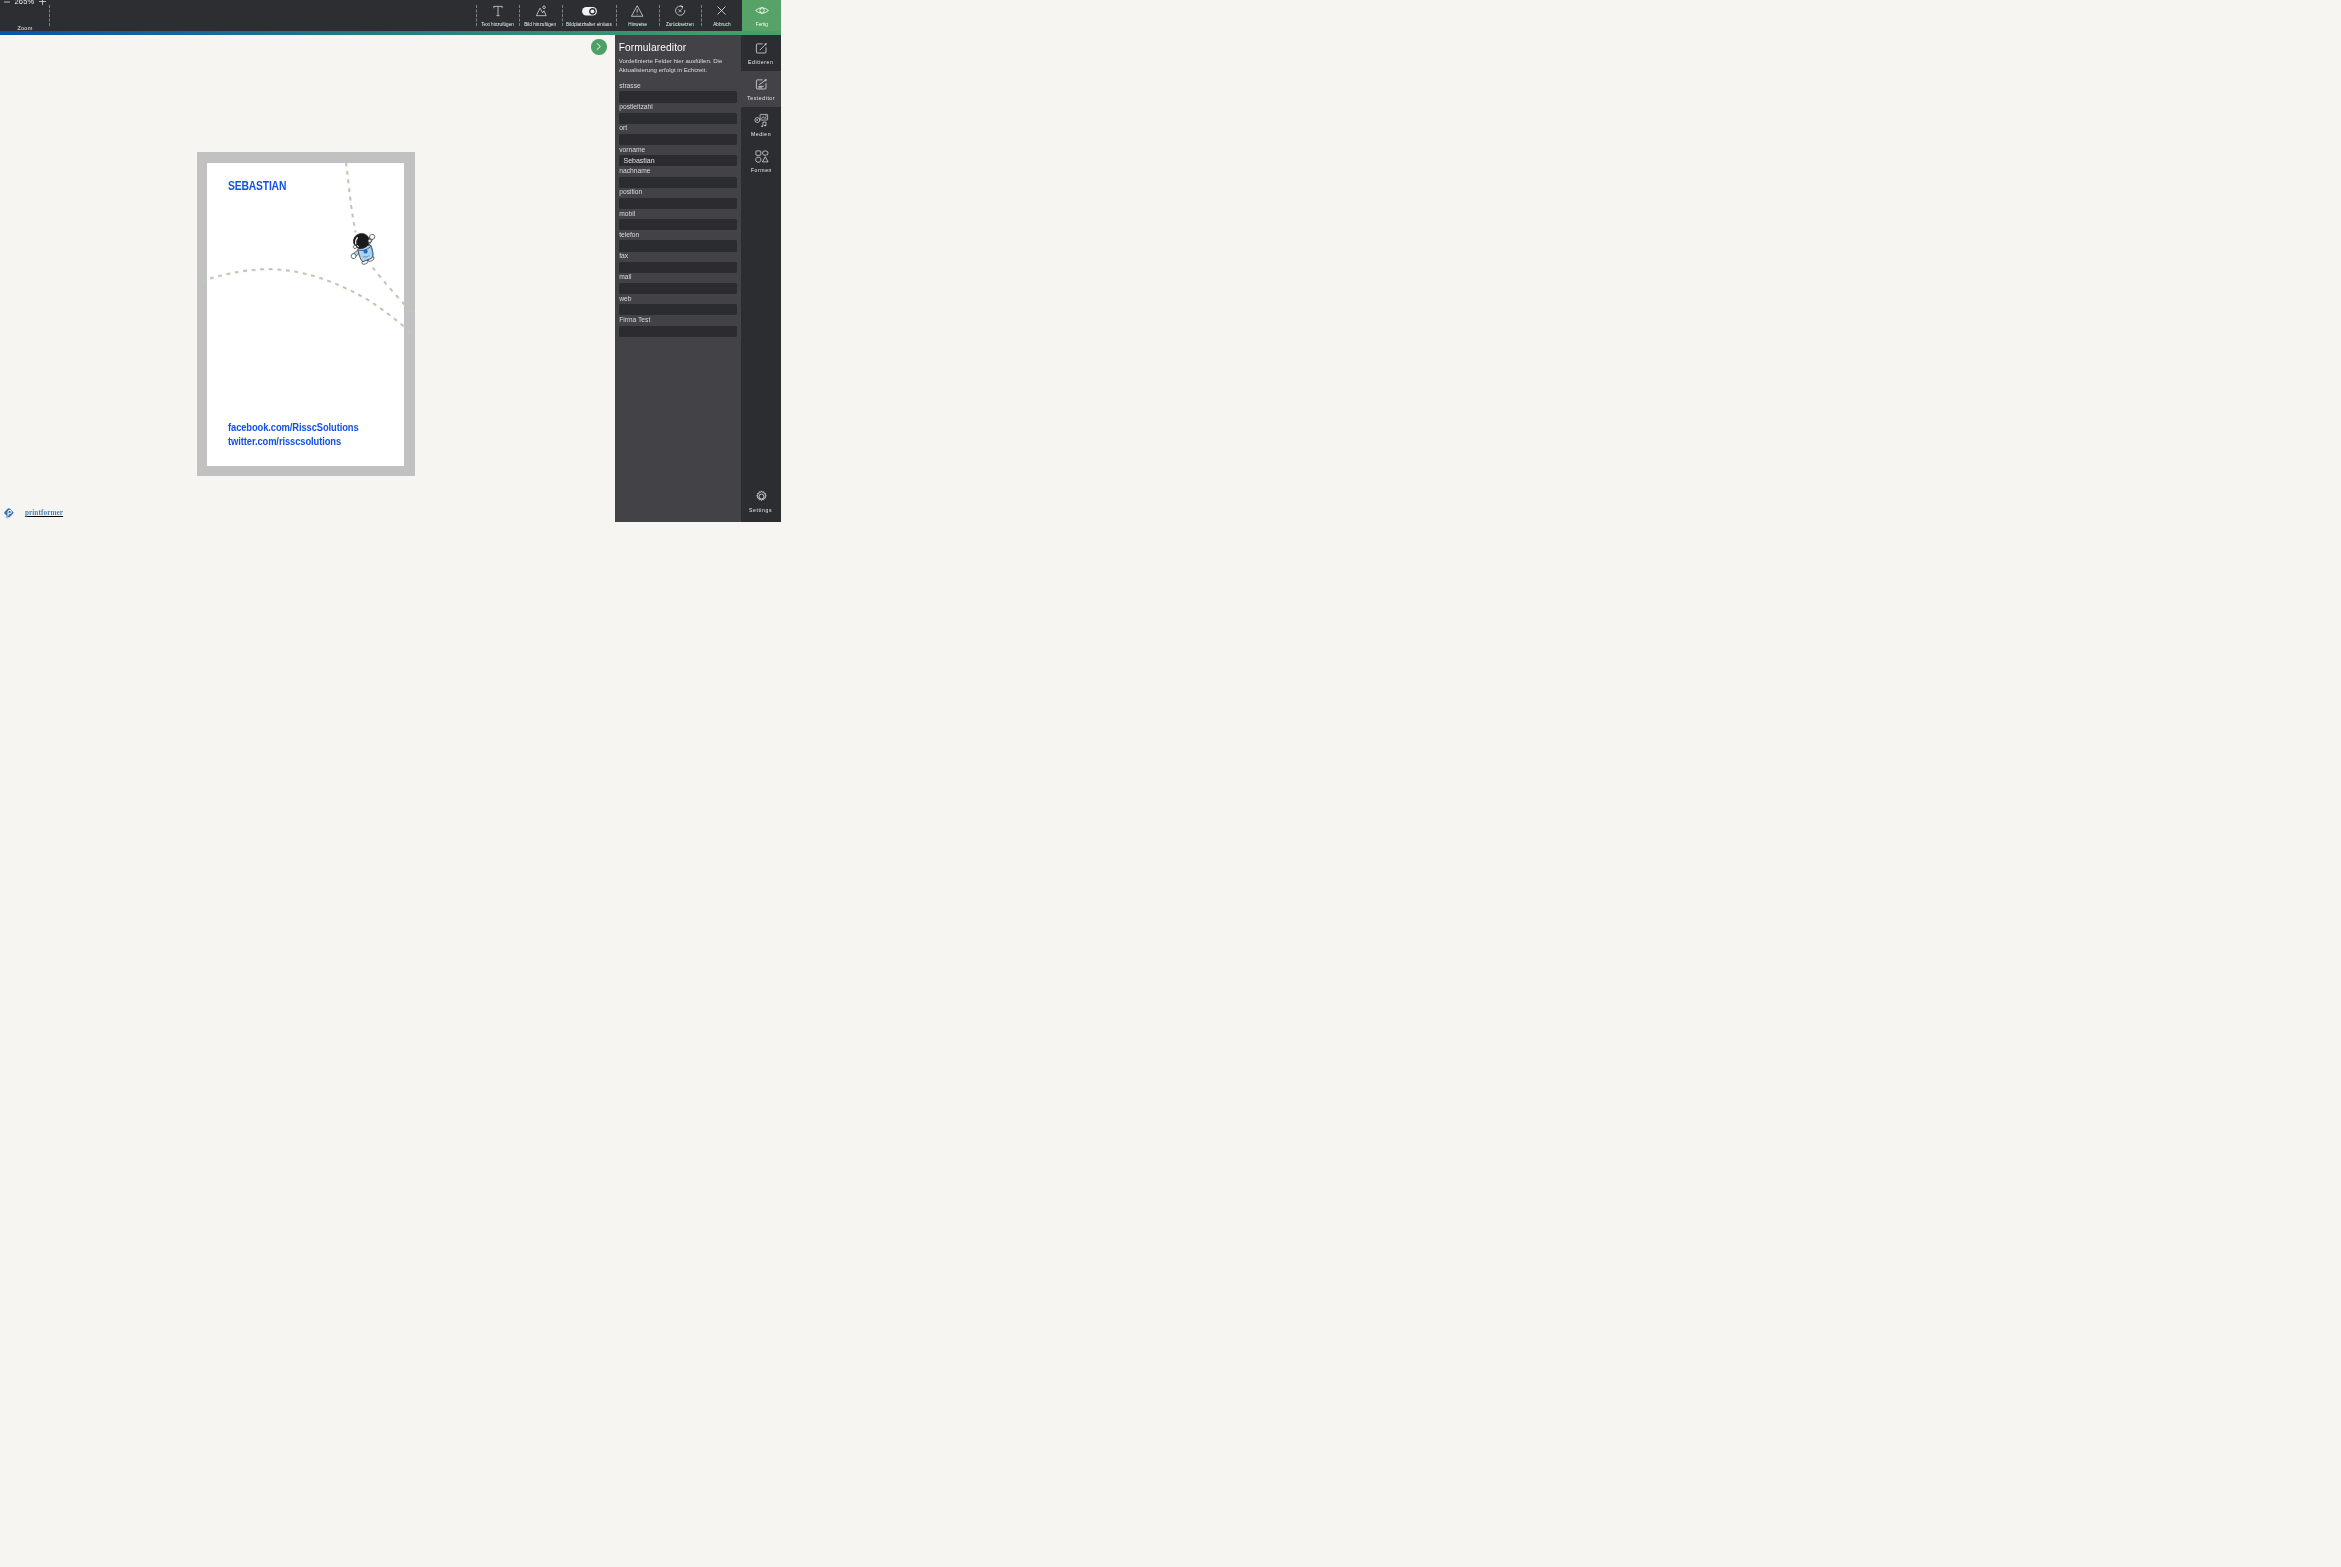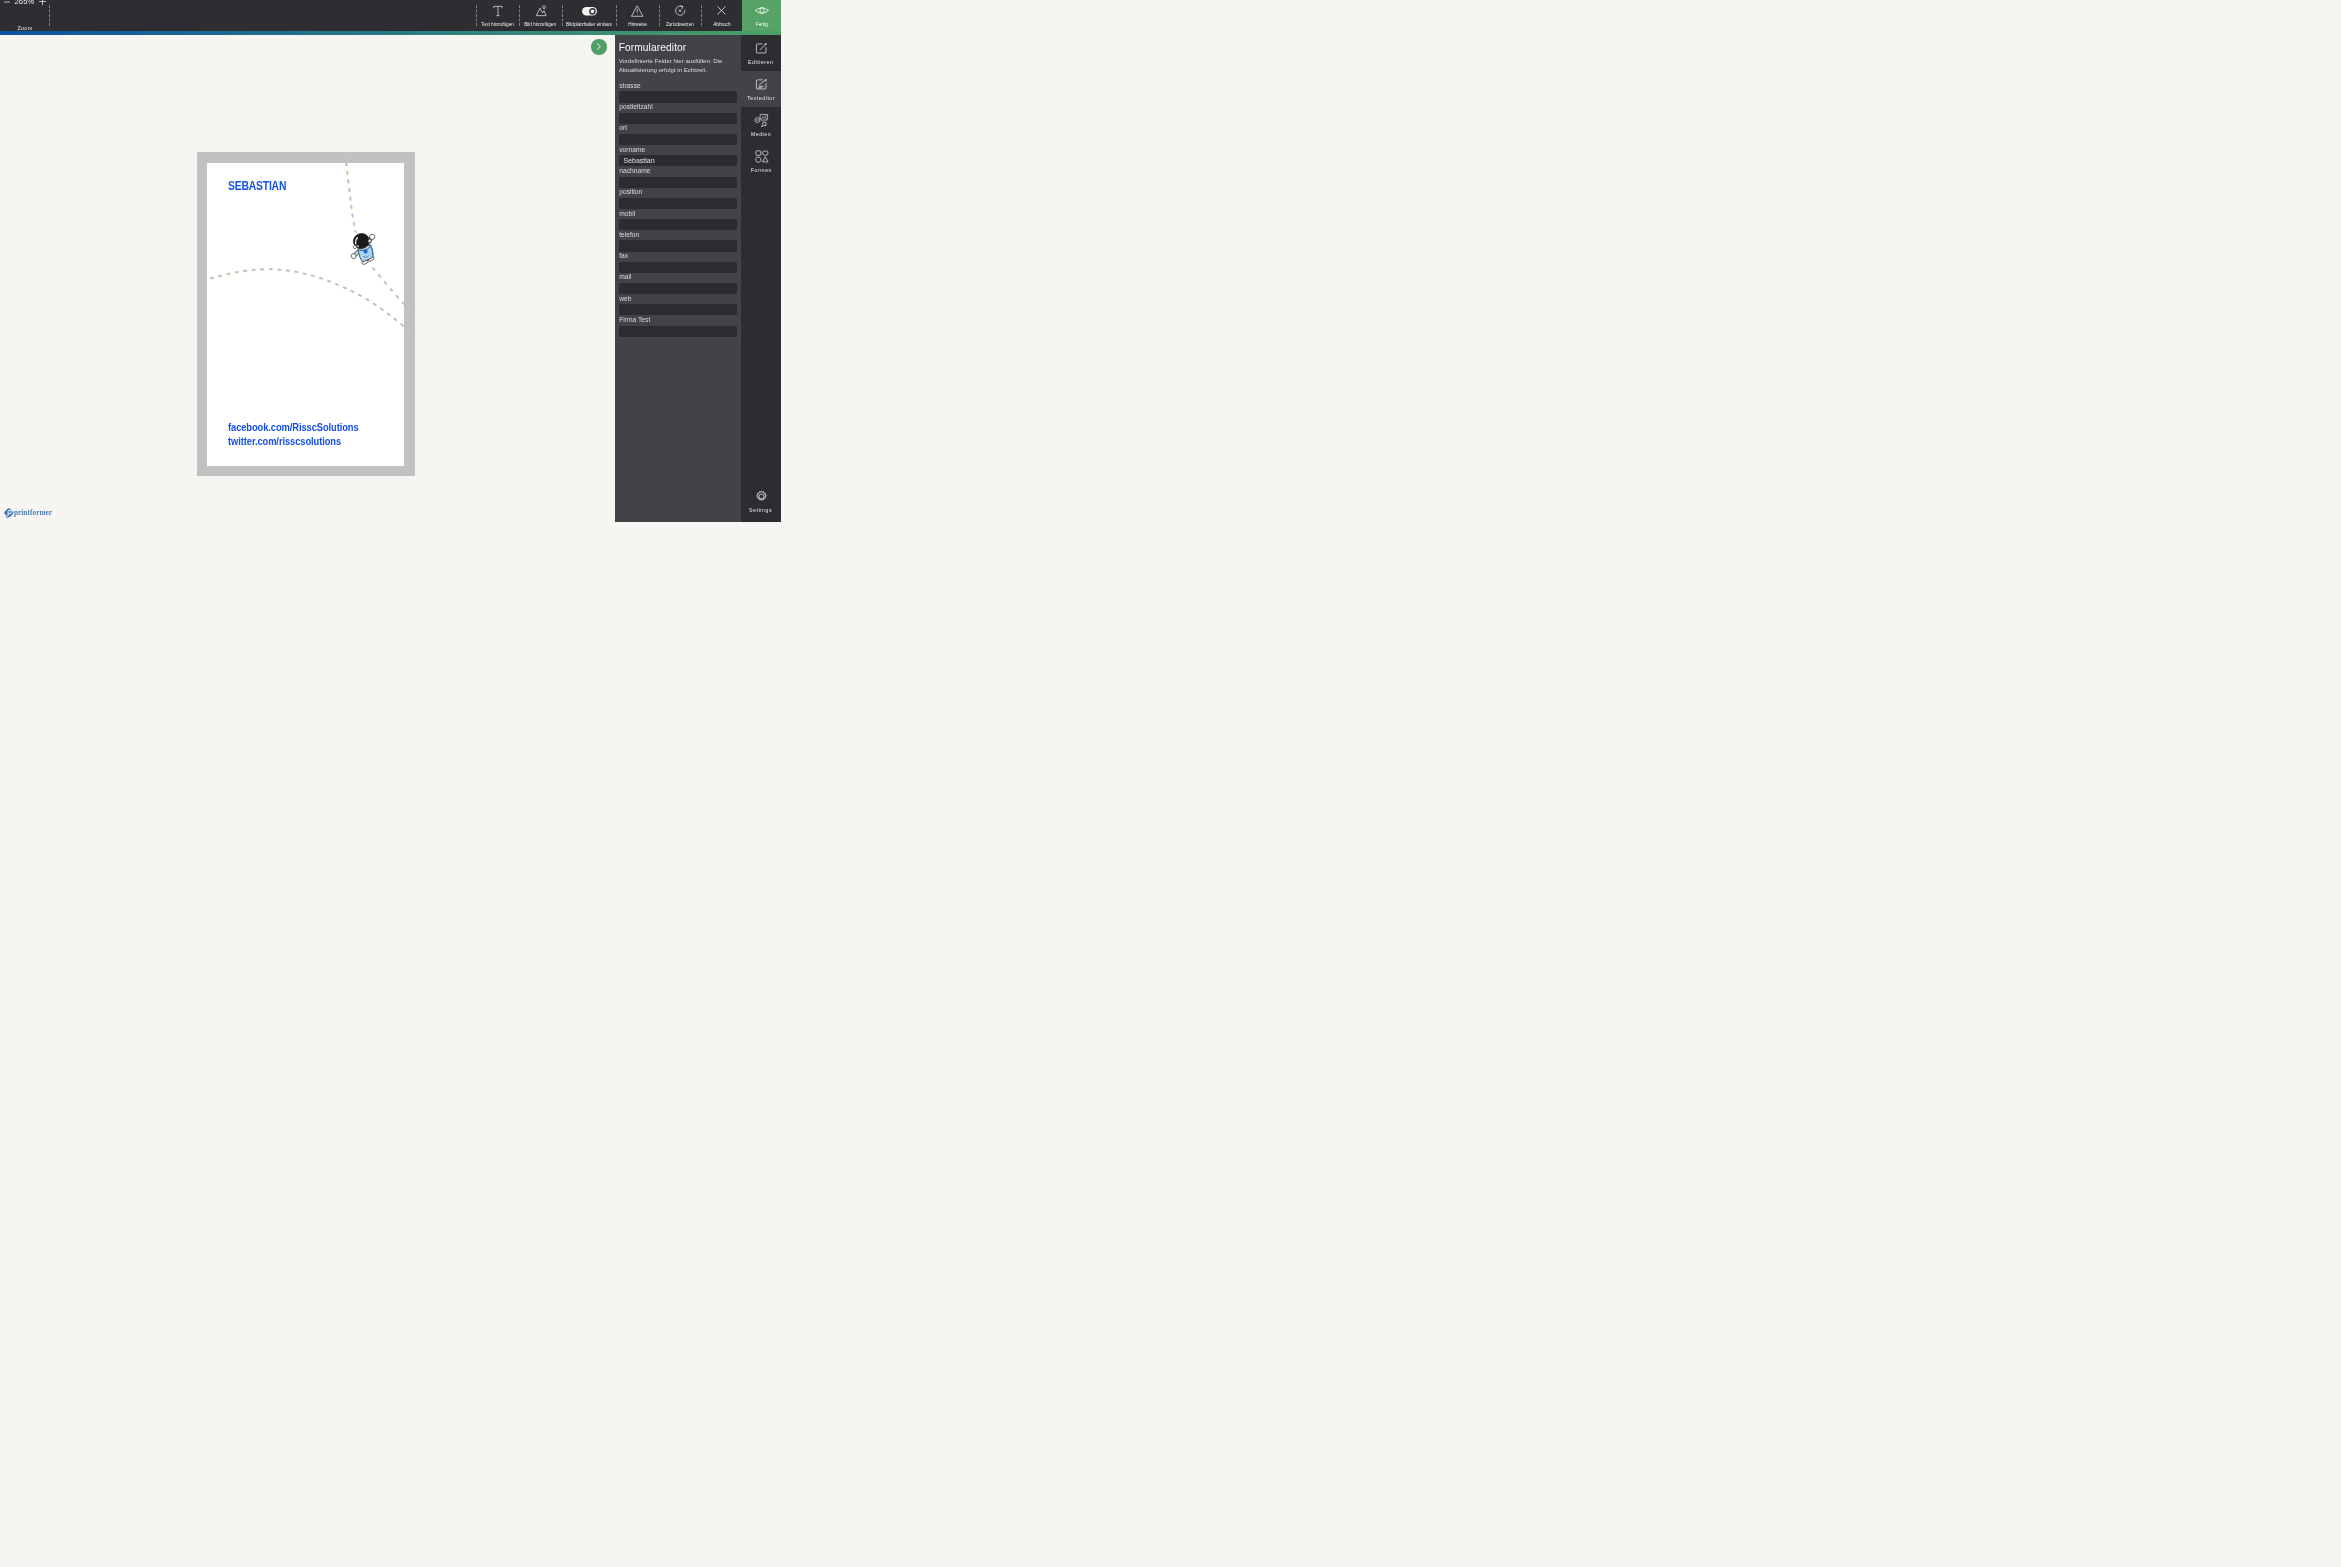--- a/index.html
+++ b/index.html
@@ -87,21 +87,21 @@
   }
   .rail-item{
     height:36px;display:flex;flex-direction:column;align-items:center;justify-content:center;gap:3.2px;
     background:none;border:none;cursor:pointer;color:#e3e3e5;
   }
   .rail-item.active{background:var(--panel_bg,#434347);}
   .rail-label{font-size:5.6px;letter-spacing:0.6px;color:#ececee;transform:scaleX(.92);white-space:nowrap;}
   .rail-bottom{margin-top:auto;padding-bottom:7.5px;}
   
   .brand{
-    position:absolute;left:3.7px;bottom:3.2px;display:flex;align-items:center;gap:0;cursor:pointer;z-index:5;
+    position:absolute;left:3.7px;bottom:3.2px;display:flex;align-items:center;gap:11px;cursor:pointer;z-index:5;text-decoration:underline;
   }
   .brand-text{font-family:"Liberation Serif",serif;font-weight:600;font-size:7.2px;color:#4a80b8;letter-spacing:0.1px;}
 </style>
 </head>
 <body>
 
 <div class="topbar">
   <div class="zoom-cluster">
     <div class="zoom-row">
       <button class="zoom-btn" title="">

